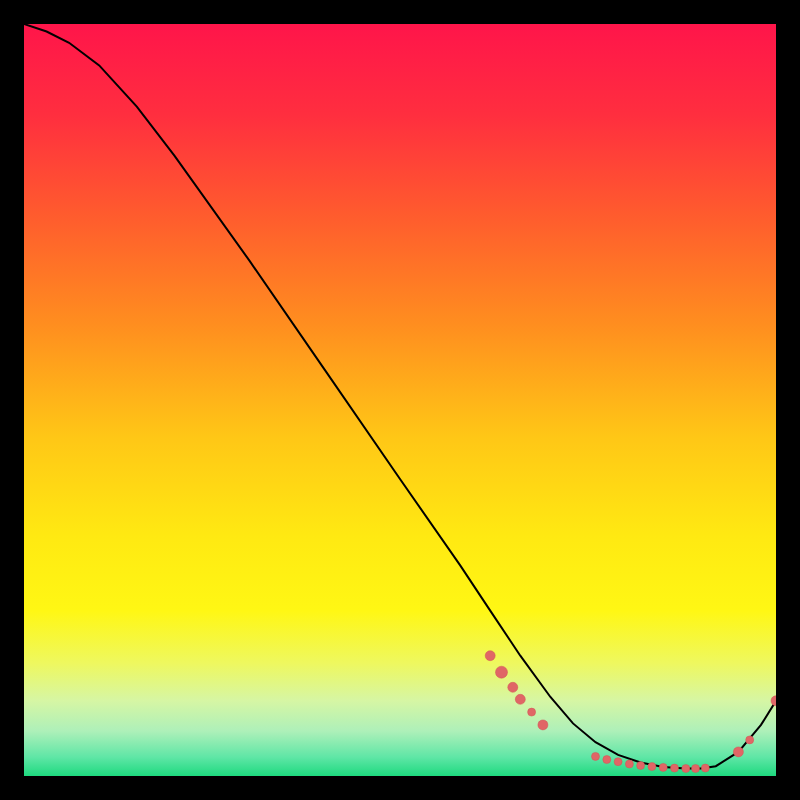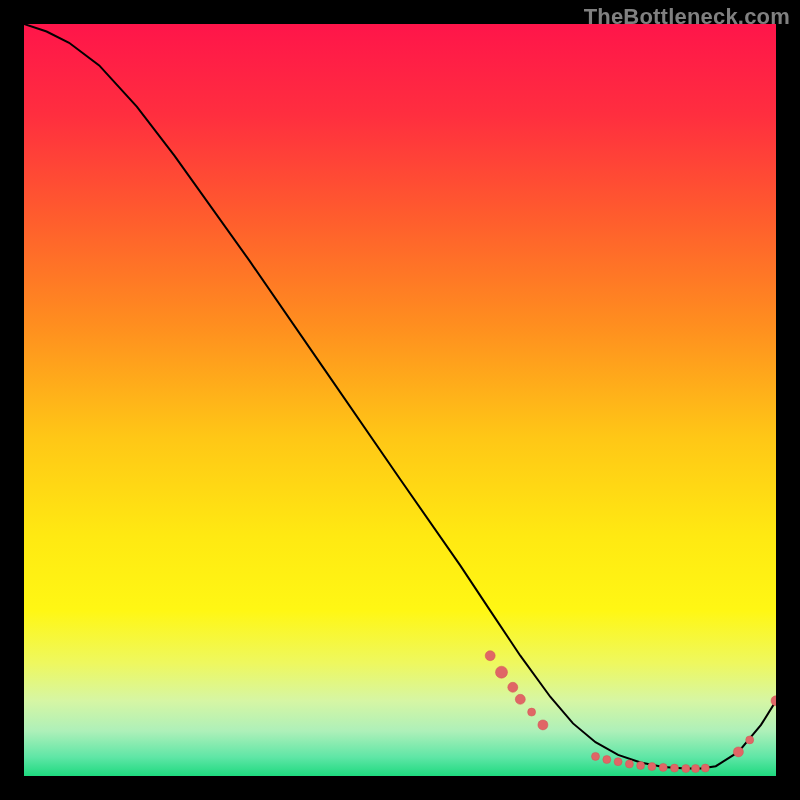--- a/index.html
+++ b/index.html
@@ -38,21 +38,20 @@
   .plot svg {
     display: block;
     width: 752px;
     height: 752px;
   }
 </style>
 </head>
 <body>
 
 <div class="frame">
-  <div class="watermark">TheBottleneck.com</div>
 
   <div class="plot">
     <svg viewBox="0 0 752 752">
       <defs>
         <linearGradient id="bg-grad" x1="0" y1="0" x2="0" y2="1">
 
         <stop offset="0.0%" stop-color="#ff154a"></stop>
             <stop offset="12.0%" stop-color="#ff2e3f"></stop>
             <stop offset="25.0%" stop-color="#ff5a2e"></stop>
             <stop offset="40.0%" stop-color="#ff8e1f"></stop>

